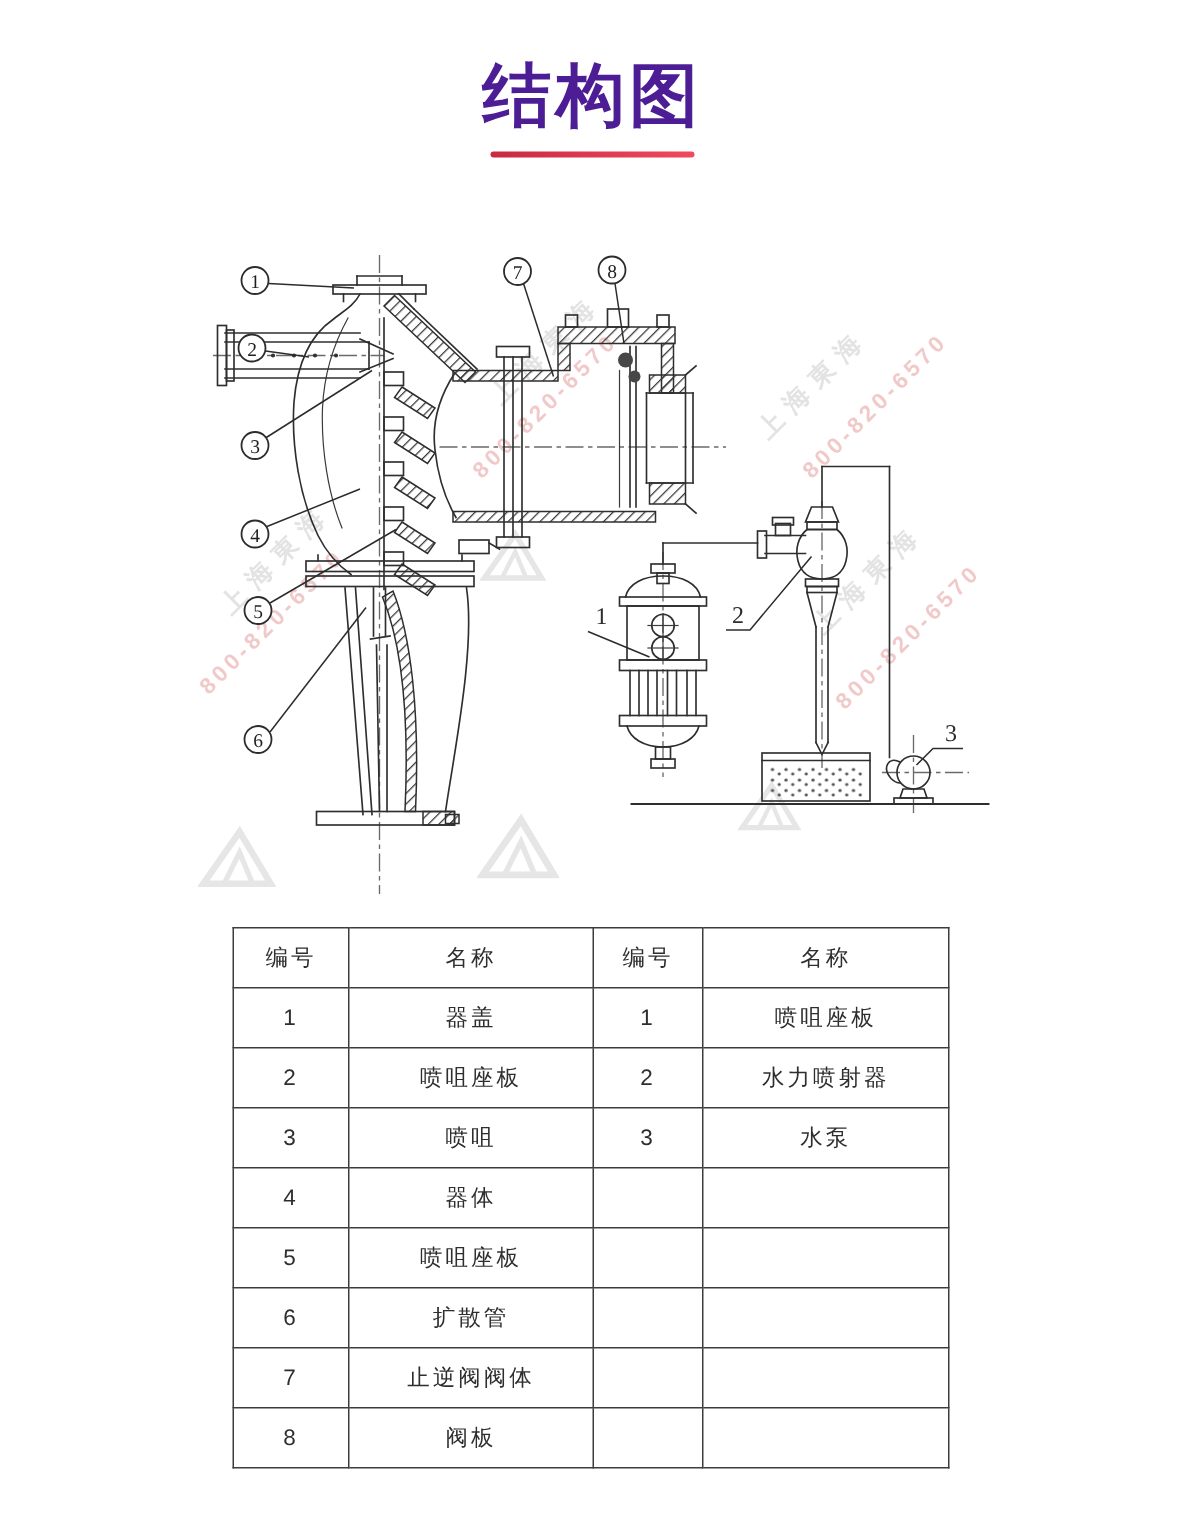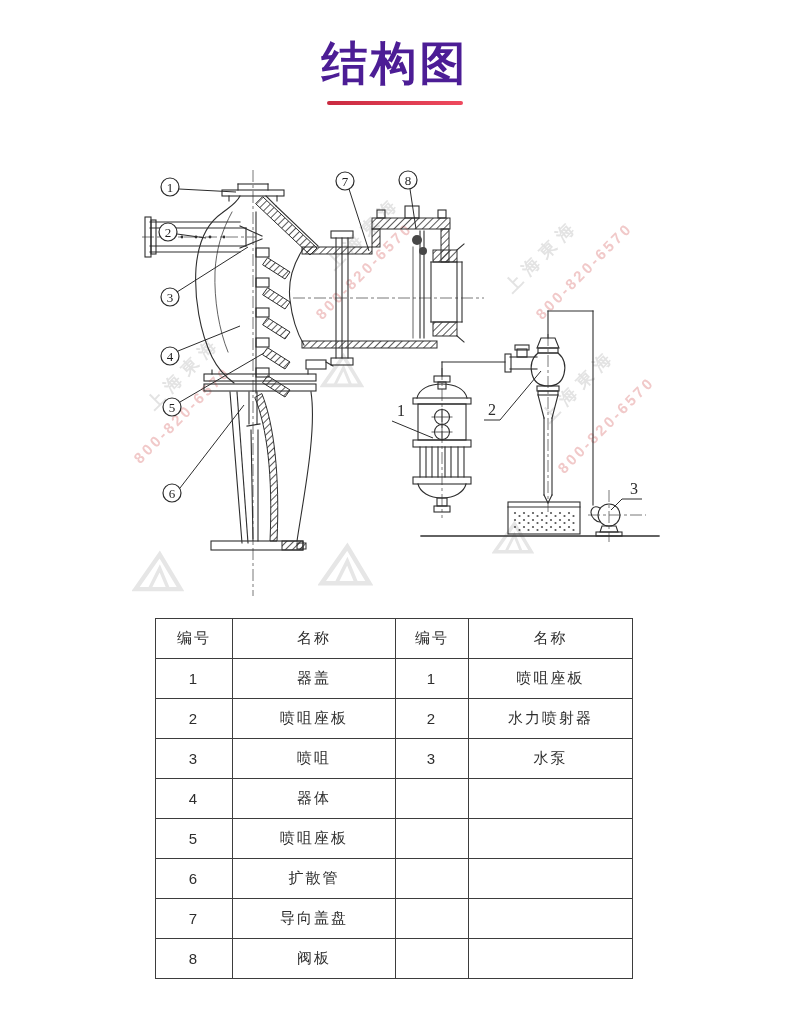--- a/index.html
+++ b/index.html
@@ -372,21 +372,21 @@
         <td></td>
       </tr>
       <tr>
         <td>6</td>
         <td>扩散管</td>
         <td></td>
         <td></td>
       </tr>
       <tr>
         <td>7</td>
-        <td>导向盖盘</td>
+        <td>止逆阀阀体</td>
         <td></td>
         <td></td>
       </tr>
       <tr>
         <td>8</td>
         <td>阀板</td>
         <td></td>
         <td></td>
       </tr>
     </tbody>

